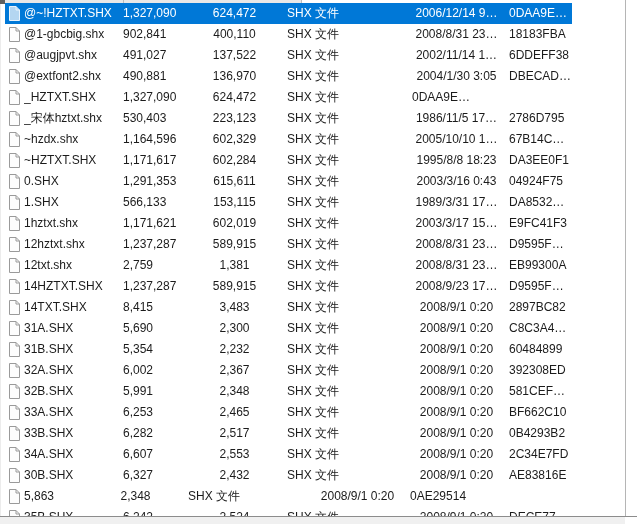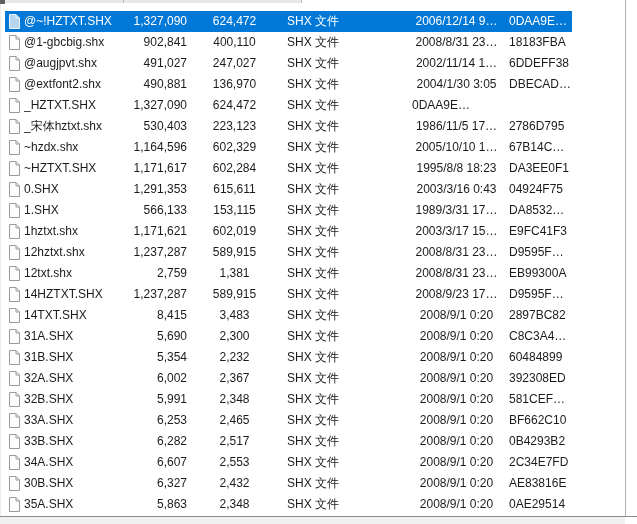--- a/index.html
+++ b/index.html
@@ -8,32 +8,32 @@
     background:#ffffff;
     font-family:"Liberation Sans","DejaVu Sans",sans-serif;
     font-size:12px;color:#1b1b1b;
     -webkit-font-smoothing:antialiased;
   }
   
   .top-strip{position:absolute;top:0;left:0;width:302px;height:3px;background:#e9e8e7;z-index:3;}
   .top-strip .tick{position:absolute;top:0;width:1px;height:3px;background:#bdbcbb;}
   .corner-frag{position:absolute;top:0;left:0;width:5px;height:4px;background:#5f5f5f;z-index:4;}
 
-  .list{position:absolute;top:3px;left:0;width:625px;height:513px;overflow:hidden;margin-top:8px;}
+  .list{position:absolute;top:3px;left:0;width:625px;height:513px;overflow:hidden;}
 
   .row{
     display:flex;align-items:center;
     height:21px;width:567px;margin-left:5px;
     white-space:nowrap;cursor:default;
   }
   .row.selected{background:var(--sel-bg);color:var(--sel-fg);}
   .c{display:block;overflow:hidden;white-space:nowrap;box-sizing:border-box;height:15px;line-height:15px;}
   .c.iconcell{width:19px;padding-left:3px;height:15px;display:flex;align-items:center;}
   .c.name{width:99px;}
-  .c.size{width:67px;text-align:right;padding-right:3px;}
+  .c.size{width:67px;padding-right:3px;}
   .c.packed{width:92px;text-align:center;padding-right:3px;}
   .c.type{width:124px;padding-left:5px;}
   .c.date{width:97px;padding-left:4px;text-align:center;}
   .c.crc{width:69px;padding-left:6px;}
 
   .right-border{position:absolute;top:0;left:625px;width:1px;height:517px;background:#b5b5b5;z-index:5;}
   .bottom-border{position:absolute;top:516px;left:0;width:637px;height:1px;background:#8c8c8c;z-index:6;}
   .bottom-strip{position:absolute;top:517px;left:0;width:625px;height:7px;background:#f0f0f0;z-index:6;}
   .left-edge{position:absolute;top:3px;left:0;width:1px;height:513px;background:#ececec;z-index:2;}
 </style>
@@ -77,21 +77,21 @@
     </div>
     <div class="row">
       <span class="c iconcell">
         <svg width="13" height="15" viewBox="0 0 13 15" aria-hidden="true">
           <path d="M1.5 0.5 H8 L11.5 4 V14.5 H1.5 Z" fill="#fdfdfd" stroke="#9a9a9a"></path>
           <path d="M8 0.5 V4 H11.5" fill="none" stroke="#9a9a9a"></path>
         </svg>
       </span>
       <span class="c name">@augjpvt.shx</span>
       <span class="c size">491,027</span>
-      <span class="c packed">247,027</span>
+      <span class="c packed">137,522</span>
       <span class="c type">SHX 文件</span>
       <span class="c date">2002/11/14 1…</span>
       <span class="c crc">6DDEFF38</span>
     </div>
     <div class="row">
       <span class="c iconcell">
         <svg width="13" height="15" viewBox="0 0 13 15" aria-hidden="true">
           <path d="M1.5 0.5 H8 L11.5 4 V14.5 H1.5 Z" fill="#fdfdfd" stroke="#9a9a9a"></path>
           <path d="M8 0.5 V4 H11.5" fill="none" stroke="#9a9a9a"></path>
         </svg>
@@ -368,21 +368,20 @@
       <span class="c date">2008/9/1 0:20</span>
       <span class="c crc">AE83816E</span>
     </div>
     <div class="row">
       <span class="c iconcell">
         <svg width="13" height="15" viewBox="0 0 13 15" aria-hidden="true">
           <path d="M1.5 0.5 H8 L11.5 4 V14.5 H1.5 Z" fill="#fdfdfd" stroke="#9a9a9a"></path>
           <path d="M8 0.5 V4 H11.5" fill="none" stroke="#9a9a9a"></path>
         </svg>
       </span>
-      <span class="c name">35A.SHX</span>
       <span class="c size">5,863</span>
       <span class="c packed">2,348</span>
       <span class="c type">SHX 文件</span>
       <span class="c date">2008/9/1 0:20</span>
       <span class="c crc">0AE29514</span>
     </div>
     <div class="row">
       <span class="c iconcell">
         <svg width="13" height="15" viewBox="0 0 13 15" aria-hidden="true">
           <path d="M1.5 0.5 H8 L11.5 4 V14.5 H1.5 Z" fill="#fdfdfd" stroke="#9a9a9a"></path>

